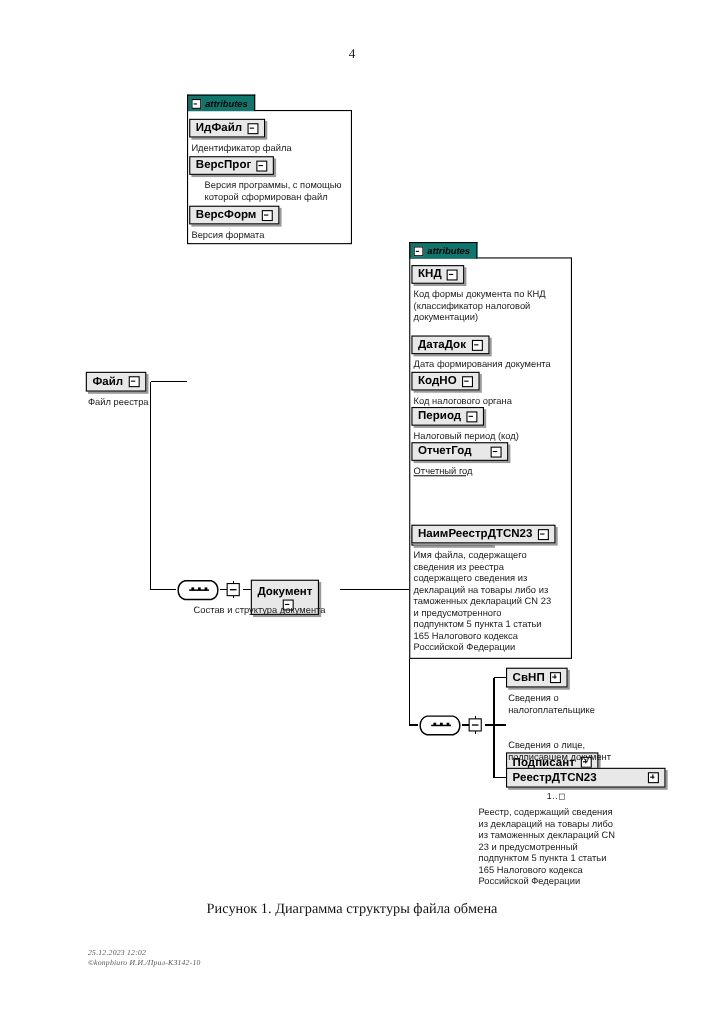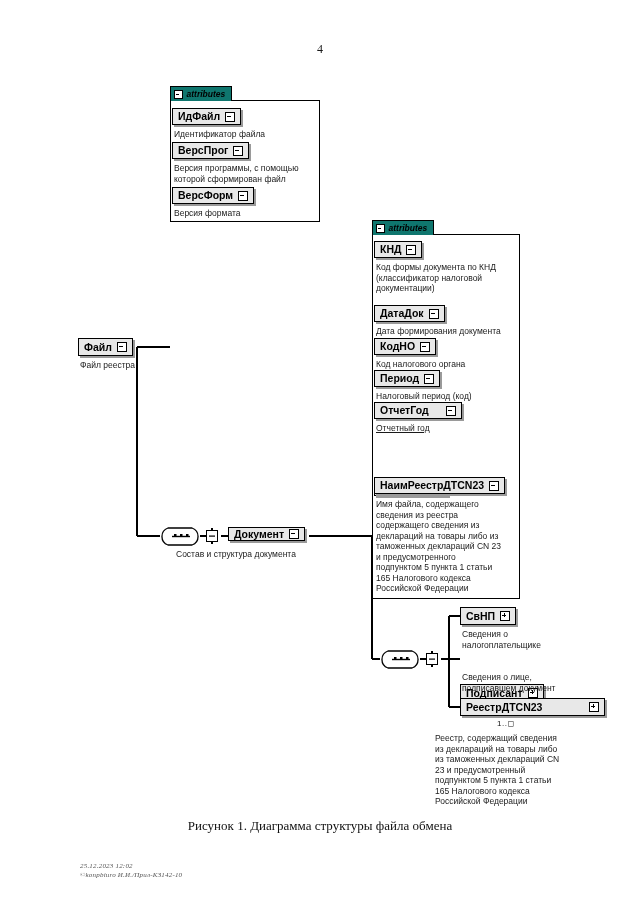--- a/index.html
+++ b/index.html
@@ -210,30 +210,30 @@
     <div class="node" style="left:172px;top:108px;height:17px;">
       <span>ИдФайл</span>
       <span class="expander"></span>
     </div>
     <div class="desc" style="left:174px;top:129px;width:150px;">Идентификатор файла</div>
 
     <div class="node" style="left:172px;top:142px;height:17px;">
       <span>ВерсПрог</span>
       <span class="expander"></span>
     </div>
-    <div class="desc" style="left:174px;top:163px;width:152px;">Версия программы, с помощью
+    <div class="desc" style="left:186px;top:163px;width:152px;">Версия программы, с помощью
 которой сформирован файл</div>
 
     <div class="node" style="left:172px;top:187px;height:17px;">
       <span>ВерсФорм</span>
       <span class="expander"></span>
     </div>
     <div class="desc" style="left:174px;top:208px;width:150px;">Версия формата</div>
 
-    <div class="node" style="left:228px;top:527px;height:14px;">
+    <div class="node" style="left:228px;top:527px;height:32px;flex-direction:column;">
       <span>Документ</span>
       <span class="expander"></span>
     </div>
     <div class="desc" style="left:176px;top:549px;width:200px;">Состав и структура документа</div>
 
     <div class="attrbox" style="left:372px;top:234px;width:148px;height:365px;">
       <div class="tab">
         <span class="sq"></span>
         <span>attributes</span>
       </div>

